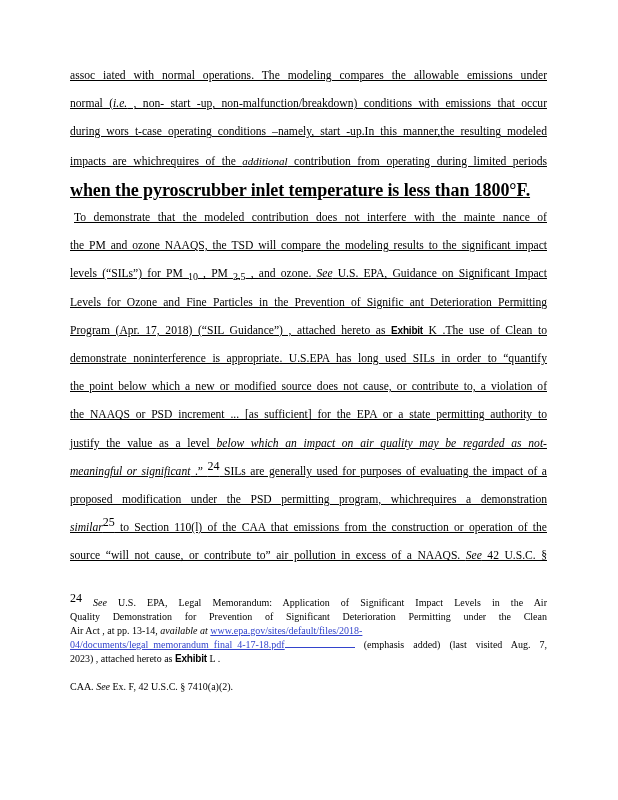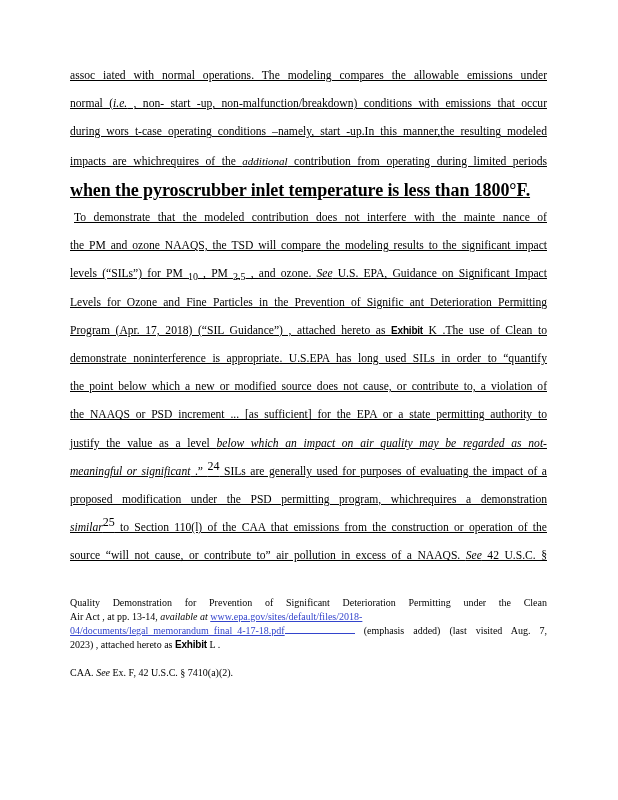--- a/index.html
+++ b/index.html
@@ -45,20 +45,21 @@
     <div class="bl"><span>justify the value as a level </span><span class="it">below which an impact on air quality may be regarded as not-</span></div>
     <div class="bl"><span class="it">meaningful or significant</span><span> .” </span><span class="supref">24</span><span> SILs are generally used for purposes of evaluating the impact of a</span></div>
     <div class="bl">proposed modification under the PSD permitting program, whichrequires a demonstration</div>
     <div class="bl"><span class="it">similar</span><span class="supref">25</span><span> to Section 110(l) of the CAA that emissions from the construction or operation of the</span></div>
     <div class="bl"><span>source “will not cause, or contribute to” air pollution in excess of a NAAQS. </span><span class="it">See</span><span> 42 U.S.C. §</span></div>
   </div>
 
   <div class="fns">
 
     <div>
+      <div class="fl"><span class="supref">24</span><span class="it"> See</span><span> U.S. EPA, Legal Memorandum: Application of Significant Impact Levels in the Air</span></div>
       <div class="fl">Quality Demonstration for Prevention of Significant Deterioration Permitting under the Clean</div>
       <div class="fl left"><span>Air Act , at pp. 13-14, </span><span class="it">available at </span><span class="link">www.epa.gov/sites/default/files/2018-</span></div>
       <div class="fl"><span class="link">04/documents/legal_memorandum_final_4-17-18.pdf</span><span class="linkext"></span><span> (emphasis added) (last visited Aug. 7,</span></div>
       <div class="fl left"><span>2023) , attached hereto as </span><span class="cond">Exhibit</span><span> L .</span></div>
     </div>
 
     <div class="fn-gap"></div>
 
     <div>
       <div class="fl left"><span>CAA. </span><span class="it">See</span><span> Ex. F, 42 U.S.C. § 7410(a)(2).</span></div>

